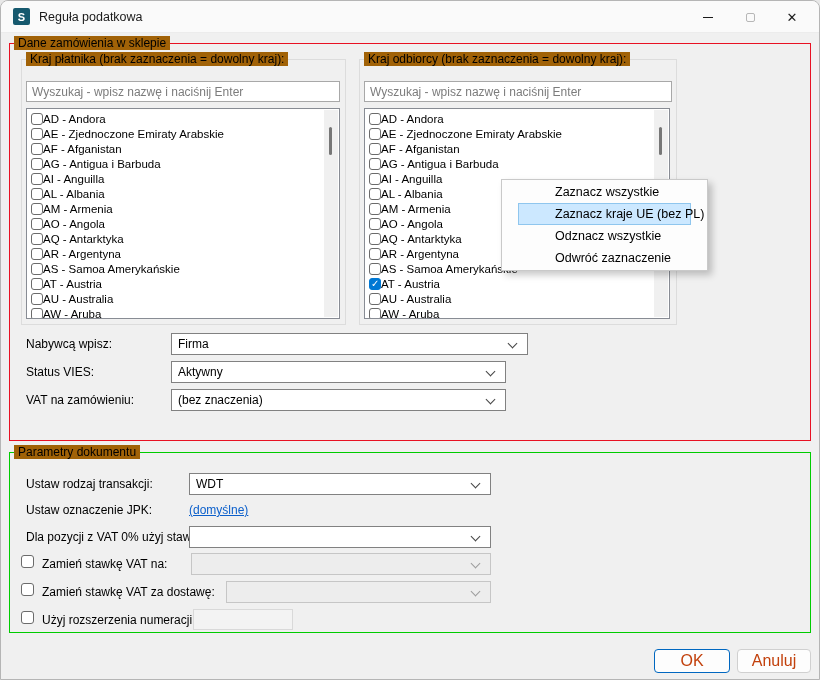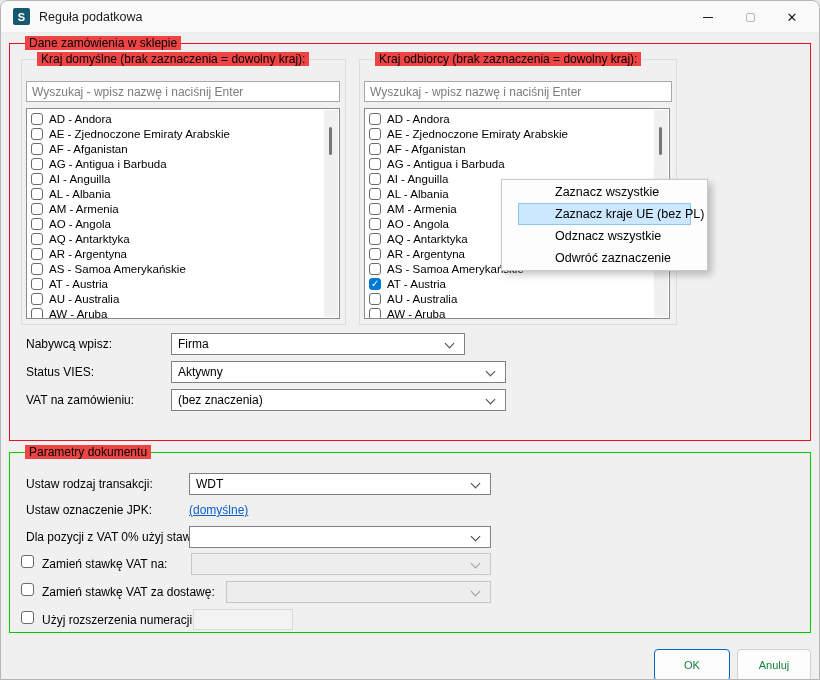--- a/index.html
+++ b/index.html
@@ -33,22 +33,22 @@
   .win-controls { position: absolute; right: 6px; top: 0; height: 32px; display: flex; }
   .win-btn { width: 42px; height: 32px; display: flex; align-items: center; justify-content: center; cursor: default; }
   .glyph-min { width: 10px; height: 1px; background: #1a1a1a; }
   .glyph-max { width: 9px; height: 9px; border: 1px solid #b7b7b7; border-radius: 2px; }
   .glyph-close { font-size: 13px; color: #1a1a1a; line-height: 13px; }
   
   .groupbox { position: absolute; border: 1px solid #dcdcdc; }
   .groupbox.red { border-color: #e81123; }
   .groupbox.green { border-color: #00cc00; padding-left: 6px; }
   .legend {
-    position: absolute; top: -8px; left: 15px;
-    background: #ef4444; padding: 0 4px;
+    position: absolute; top: -8px; left: 4px;
+    background: #a16207; padding: 0 4px;
     font-size: 12px; color: #000; white-space: nowrap;
   }
   
   .search-input {
     position: absolute; height: 21px;
     border: 1px solid #a8a8a8; background: #fff;
     font-family: "Liberation Sans", sans-serif; font-size: 12px;
     padding: 0 5px; color: #000;
   }
   .search-input::placeholder { color: #7c7c7c; opacity: 1; }
@@ -62,21 +62,21 @@
   .cb {
     flex: 0 0 auto; width: 12px; height: 12px;
     border: 1px solid #6b6b6b; border-radius: 3px; background: #fff;
     position: relative;
   }
   .cb.checked { background: #0078d4; border-color: #0078d4; }
   .cb.checked::after {
     content: "✓"; position: absolute; left: 1px; top: -1px;
     color: #fff; font-size: 10px; line-height: 12px;
   }
-  .list-label { margin-left: 6px; font-size: 11.5px; color: #000; white-space: nowrap; }
+  .list-label { font-size: 11.5px; color: #000; white-space: nowrap; }
   .scrollbar {
     position: absolute; top: 1px; bottom: 1px; right: 1px; width: 14px;
     background: #f0f0f0;
   }
   .scroll-thumb { position: absolute; left: 5px; top: 17px; width: 3px; height: 28px; background: #777; border-radius: 2px; }
   
   .lbl { position: absolute; font-size: 12px; color: #000; white-space: nowrap; }
   .combo {
     position: absolute; height: 22px; background: #fff;
     border: 1px solid #818181;
@@ -108,23 +108,23 @@
   .menu-item {
     height: 22px; line-height: 22px; padding-left: 37px;
     font-size: 12.5px; color: #000; white-space: nowrap; cursor: default;
   }
   .menu-item.highlighted {
     background: #cce8ff;
     box-shadow: inset 0 0 0 1px #8fc6ee;
   }
   
   .btn {
-    position: absolute; height: 32px;
+    position: absolute; height: 24px;
     background: #fdfdfd; border: 1px solid #d0d0d0; border-radius: 4px;
-    font-family: "Liberation Sans", sans-serif; font-size: 11px; color: #15803d;
+    font-family: "Liberation Sans", sans-serif; font-size: 16px; color: #c2410c;
     cursor: default;
   }
   .btn.default { border-color: #0067c0; }
 </style>
 </head>
 <body>
 
 <div class="window">
 
   <div class="titlebar">
@@ -141,21 +141,21 @@
           <span class="glyph-close">✕</span>
         </div>
     </div>
   </div>
 
   <div class="groupbox red" style="left:8px; top:42px; width:802px; height:398px;">
     <span class="legend">Dane zamówienia w sklepie</span>
   </div>
 
   <div class="groupbox" style="left:20px; top:58px; width:325px; height:266px;">
-    <span class="legend">Kraj domyślne (brak zaznaczenia = dowolny kraj):</span>
+    <span class="legend">Kraj płatnika (brak zaznaczenia = dowolny kraj):</span>
   </div>
   <input class="search-input" style="left: 25px; top: 80px; width: 314px;" placeholder="Wyszukaj - wpisz nazwę i naciśnij Enter">
   <div class="listbox" style="left:25px; top:107px; width:314px; height:211px;">
     <div class="list-rows">
 
         <div class="list-row">
           <span class="cb"></span>
           <span class="list-label">AD - Andora</span>
         </div>
 
@@ -305,21 +305,21 @@
           <span class="cb"></span>
           <span class="list-label">AW - Aruba</span>
         </div>
       </div>
     <div class="scrollbar">
         <div class="scroll-thumb"></div>
       </div>
   </div>
 
   <span class="lbl" style="left:25px; top:336px;">Nabywcą wpisz:</span>
-  <div class="combo" style="left:170px; top:332px; width:294px;">
+  <div class="combo" style="left:170px; top:332px; width:357px;">
     <span class="combo-value">Firma</span>
     <span class="chevron-down"></span>
   </div>
 
   <span class="lbl" style="left:25px; top:364px;">Status VIES:</span>
   <div class="combo" style="left:170px; top:360px; width:335px;">
     <span class="combo-value">Aktywny</span>
     <span class="chevron-down"></span>
   </div>
 

